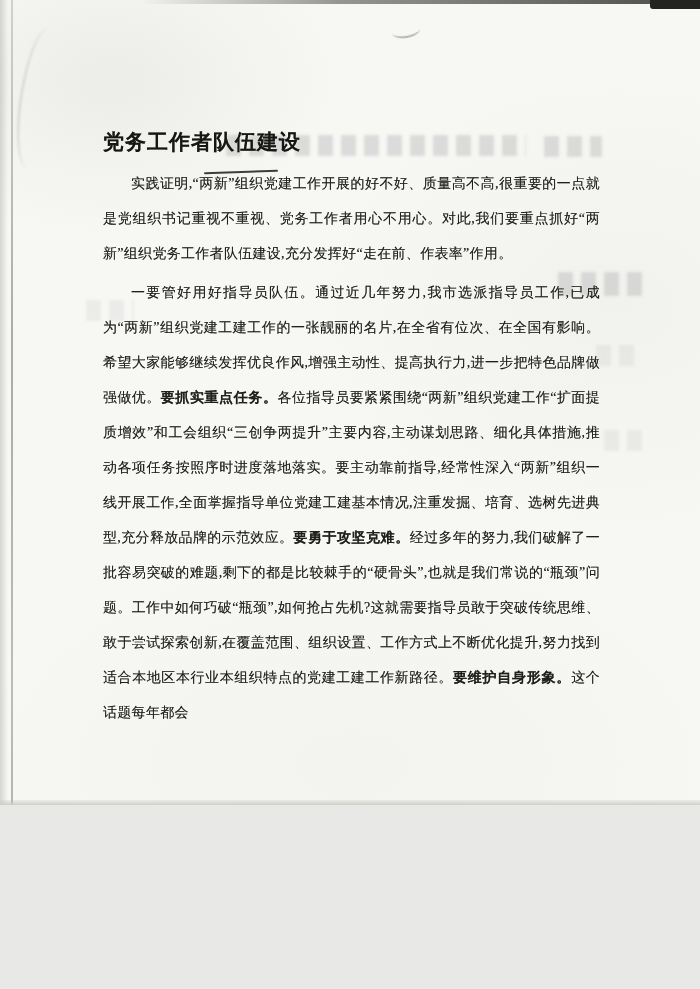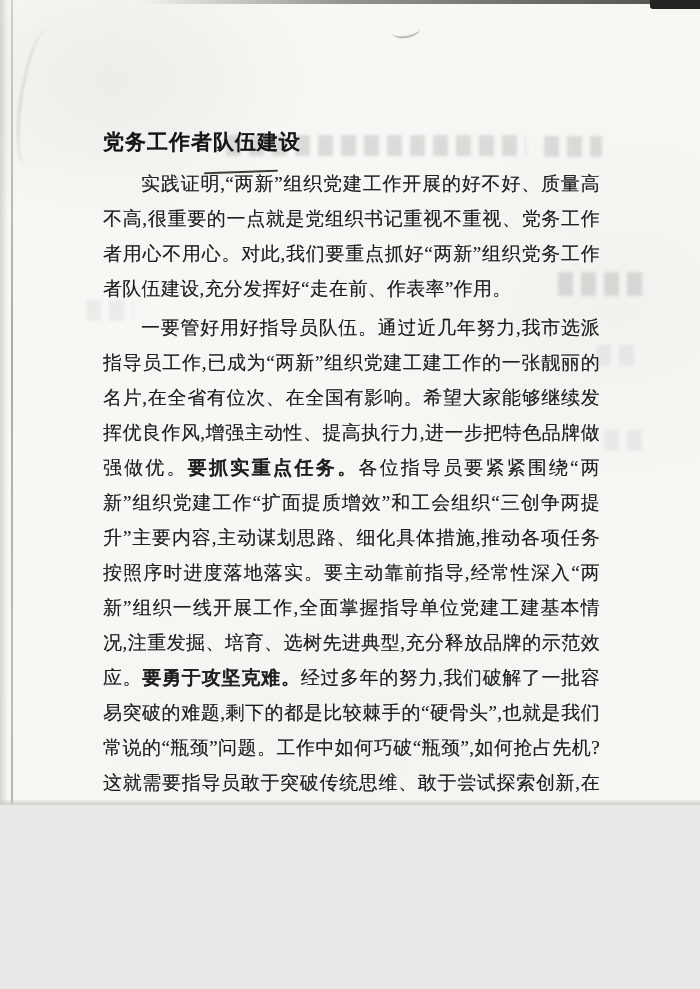--- a/index.html
+++ b/index.html
@@ -69,21 +69,21 @@
     position:absolute;left:103px;top:129px;
     font-family:"Liberation Sans","DejaVu Sans",sans-serif;
     font-weight:bold;font-size:21px;line-height:25px;
     letter-spacing:1px;color:#161614;margin:0;
     text-shadow:0 0 .5px rgba(20,20,20,.55);
   }
   .body-text{
     position:absolute;left:103px;top:166px;width:497px;
   }
   .body-text p{
-    margin:0;font-size:19px;line-height:35px;
+    margin:0;font-size:14px;line-height:35px;
     color:#1f1f1d;text-align:justify;text-justify:inter-character;
     text-indent:2em;letter-spacing:.3px;
     text-shadow:0 0 .4px rgba(25,25,25,.5);
   }
   .body-text p + p{margin-top:4px;}
   .body-text .b{
     font-weight:bold;
     font-family:"Liberation Sans","DejaVu Sans",sans-serif;
     letter-spacing:.5px;
     text-shadow:0 0 .6px rgba(15,15,15,.6);

